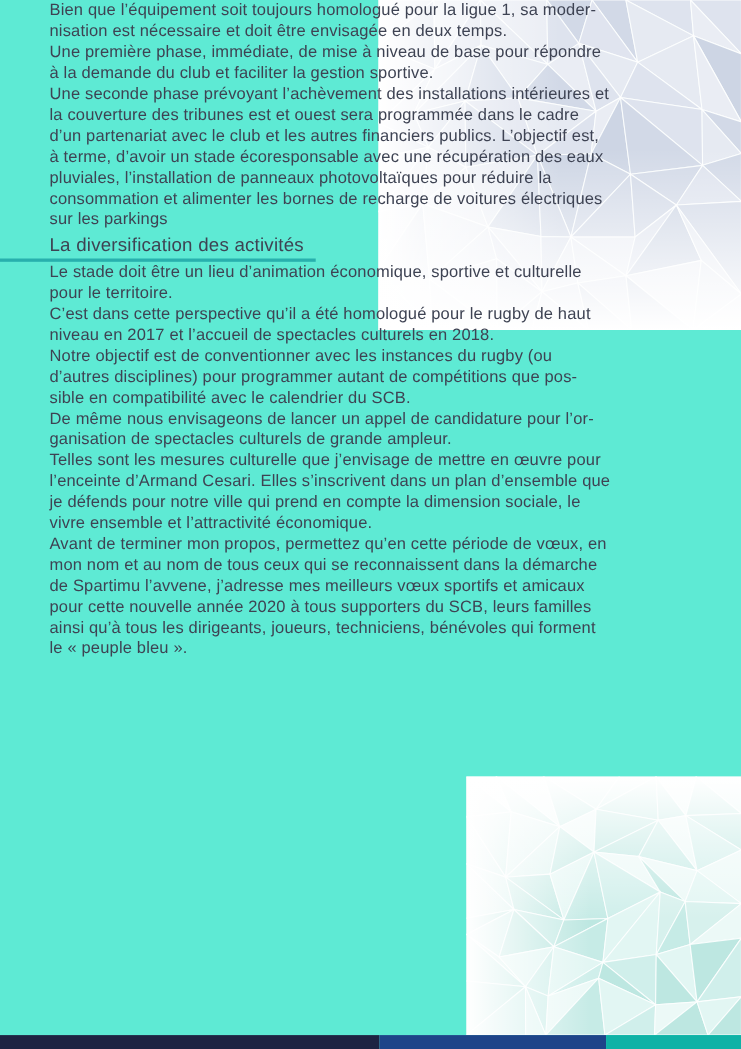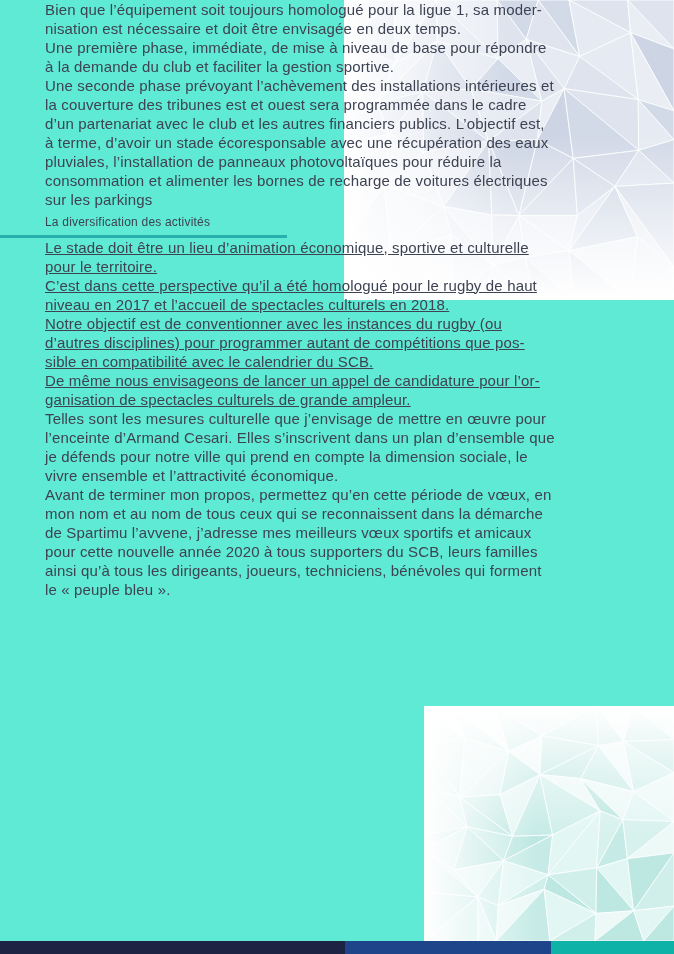--- a/index.html
+++ b/index.html
@@ -22,34 +22,34 @@
   .content p{
     margin:0;
     font-size:15px;
     line-height:19px;
     letter-spacing:0.15px;
     white-space:pre-line;
   }
   .para-1{margin-top:71px;}
   .section-heading{
     margin:4px 0 0 0;
-    font-size:12px;
+    font-size:17px;
     font-weight:normal;
     line-height:19px;
     letter-spacing:0.2px;
     color:var(--text,#3e4353);
   }
   .heading-rule{
     position:relative;
     left:-45px;
     margin-top:2.5px;
     width:287px;height:3px;
     background:var(--heading_underline,#28b0ad);
   }
-  .para-2{margin-top:12px;text-decoration:underline;}
+  .para-2{margin-top:12px;}
   .para-3{margin-top:10px;}
   .para-4{margin-top:19px;}
   .bottom-bar{
     position:absolute;
     left:0;bottom:0;
     width:674px;height:13px;
     display:flex;
   }
   .bottom-bar .seg-navy{width:345px;background:var(--bar_navy,#1d2342);}
   .bottom-bar .seg-blue{width:206px;background:var(--bar_blue,#1e4489);}

